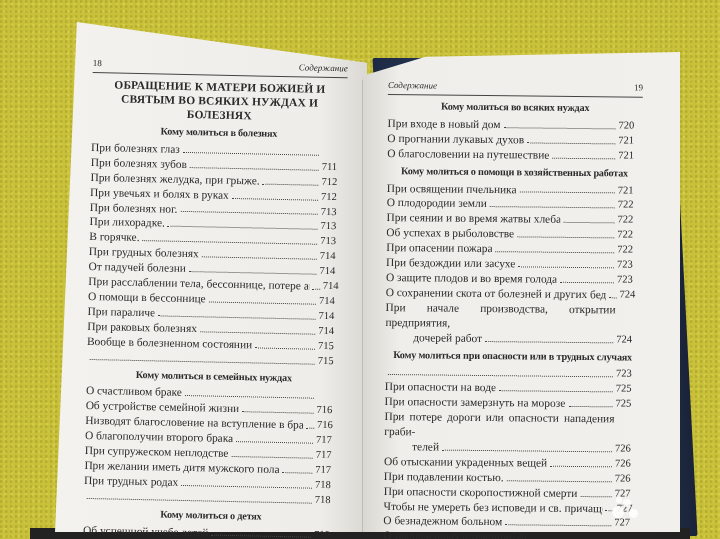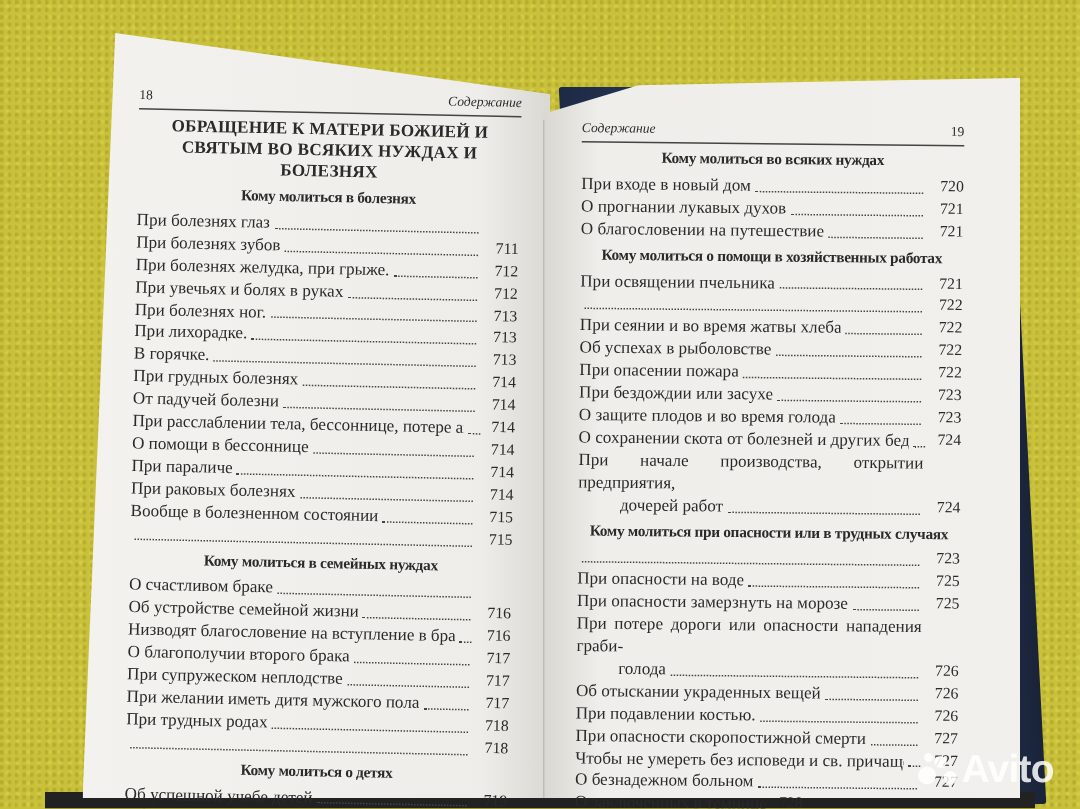--- a/index.html
+++ b/index.html
@@ -63,21 +63,21 @@
   }
   .sec-head {
     text-align: center; font-weight: bold; font-size: 10.2px;
     margin: 3px 0 2px; letter-spacing: -0.2px;
   }
   .entry { display: flex; align-items: flex-end; white-space: nowrap; }
   .entry .label { overflow: hidden; }
   .entry .dots {
     flex: 1; border-bottom: 1px dotted #444; margin: 0 3px 4px; min-width: 8px;
   }
-  .entry .page-no { width: 24px; text-align: right; font-size: 10.5px; }
+  .entry .page-no { width: 24px; text-align: left; font-size: 10.5px; }
   .entry.wrap { flex-direction: column; align-items: stretch; }
   .entry.wrap .line1 { white-space: normal; text-align: justify; width: 230px; }
   .entry.wrap .line2 { display: flex; align-items: flex-end; padding-left: 28px; }
   .watermark {
     position: absolute; left: 612px; top: 497px; display: flex; align-items: center;
     color: rgba(255,255,255,0.85); font-family: "Liberation Sans", sans-serif;
     font-size: 26px; font-weight: bold; letter-spacing: -0.5px;
   }
   .wm-dots { position: relative; width: 26px; height: 22px; margin-right: 3px; }
   .wm-dots span { position: absolute; border-radius: 50%; background: rgba(255,255,255,0.85); }
@@ -249,20 +249,21 @@
         <span class="dots"></span>
         <span class="page-no">721</span>
       </div>
       <div class="sec-head">Кому молиться о помощи в хозяйственных работах</div>
       <div class="entry">
         <span class="label">При освящении пчельника</span>
         <span class="dots"></span>
         <span class="page-no">721</span>
       </div>
       <div class="entry">
+        <span class="label">О плодородии земли</span>
         <span class="dots"></span>
         <span class="page-no">722</span>
       </div>
       <div class="entry">
         <span class="label">При сеянии и во время жатвы хлеба</span>
         <span class="dots"></span>
         <span class="page-no">722</span>
       </div>
       <div class="entry">
         <span class="label">Об успехах в рыболовстве</span>
@@ -308,21 +309,21 @@
         <span class="page-no">725</span>
       </div>
       <div class="entry">
         <span class="label">При опасности замерзнуть на морозе</span>
         <span class="dots"></span>
         <span class="page-no">725</span>
       </div>
       <div class="entry wrap">
         <span class="line1">При потере дороги или опасности нападения граби-</span>
         <span class="line2">
-          <span class="label">голода</span>
+          <span class="label">телей</span>
           <span class="dots"></span>
           <span class="page-no">726</span>
         </span>
       </div>
       <div class="entry">
         <span class="label">Об отыскании украденных вещей</span>
         <span class="dots"></span>
         <span class="page-no">726</span>
       </div>
       <div class="entry">
@@ -352,14 +353,13 @@
     </div>
 </div>
 
 <div class="watermark">
   <div class="wm-dots">
     <span style="left:0;top:9px;width:12px;height:12px"></span>
     <span style="left:11px;top:2px;width:8px;height:8px"></span>
     <span style="left:17px;top:12px;width:9px;height:9px"></span>
     <span style="left:4px;top:0;width:6px;height:6px"></span>
   </div>
-  <span>Avito</span>
 </div>
 
 </body></html>

